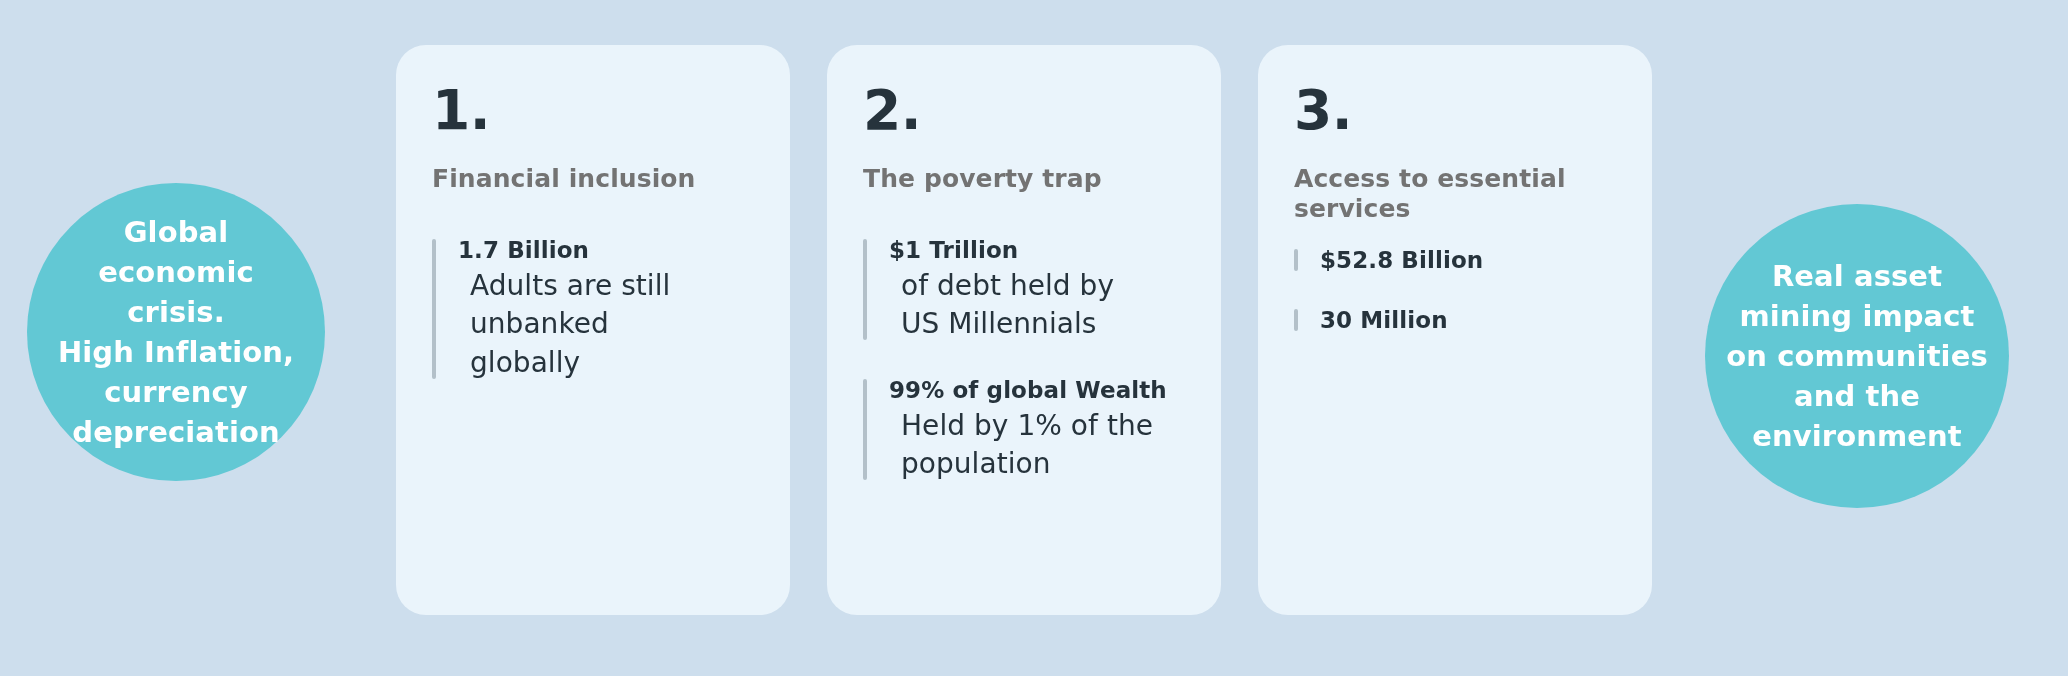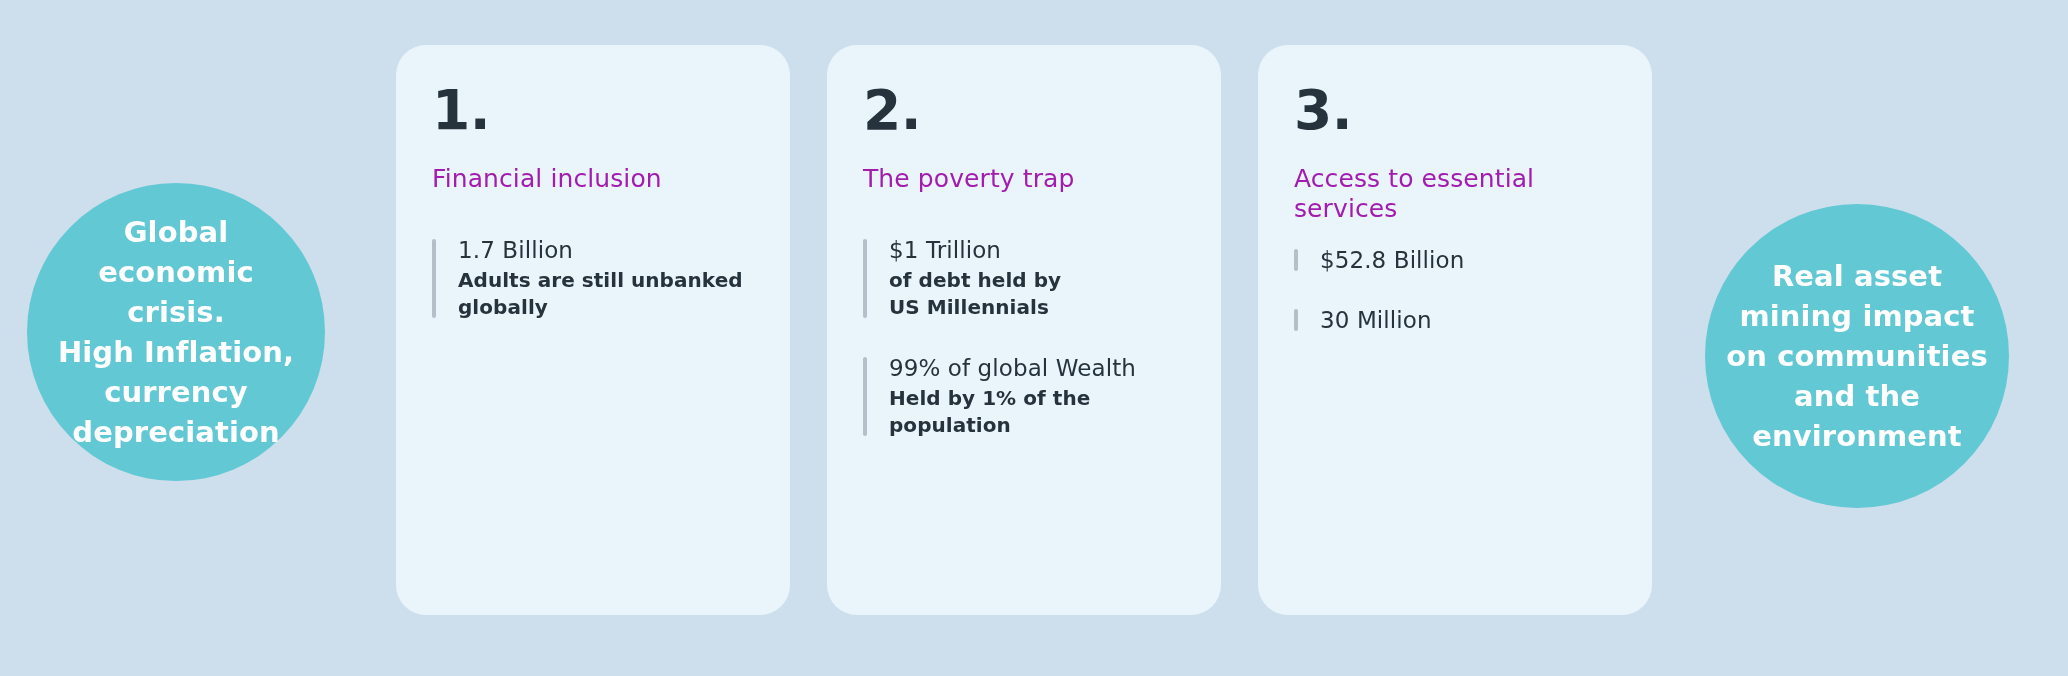--- a/index.html
+++ b/index.html
@@ -79,23 +79,23 @@
 
   .card-number {
     color: #26333c;
     font-size: 55px;
     font-weight: bold;
     line-height: 1;
     letter-spacing: -0.5px;
   }
 
   .card-title {
-    color: #a21caf;
+    color: #737373;
     font-size: 25px;
-    font-weight: normal;
+    font-weight: bold;
     line-height: 1.2;
     margin-top: 26px;
     letter-spacing: 0.1px;
     max-width: 290px;
   }
 
   .stats {
     margin-top: 42px;
     display: flex;
     flex-direction: column;
@@ -113,33 +113,34 @@
     top: 3px;
     bottom: 4px;
     width: 4px;
     background: #b3c0c9;
     border-radius: 2px;
   }
 
   .stat-value {
     color: #26333c;
     font-size: 23px;
-    font-weight: normal;
+    font-weight: bold;
     line-height: 1.25;
     letter-spacing: 0.1px;
   }
 
   .stat-desc {
     color: #26333c;
-    font-size: 20px;
-    font-weight: bold;
+    font-size: 28px;
+    font-weight: normal;
     line-height: 1.38;
     margin-top: 2px;
     letter-spacing: 0.05px;
     white-space: pre-line;
+    margin-left: 12px;
   }
 
   
   .card.two-line-title .stats { margin-top: 22px; gap: 31px; }
 </style>
 </head>
 <body>
 
 <div class="stage">
 

